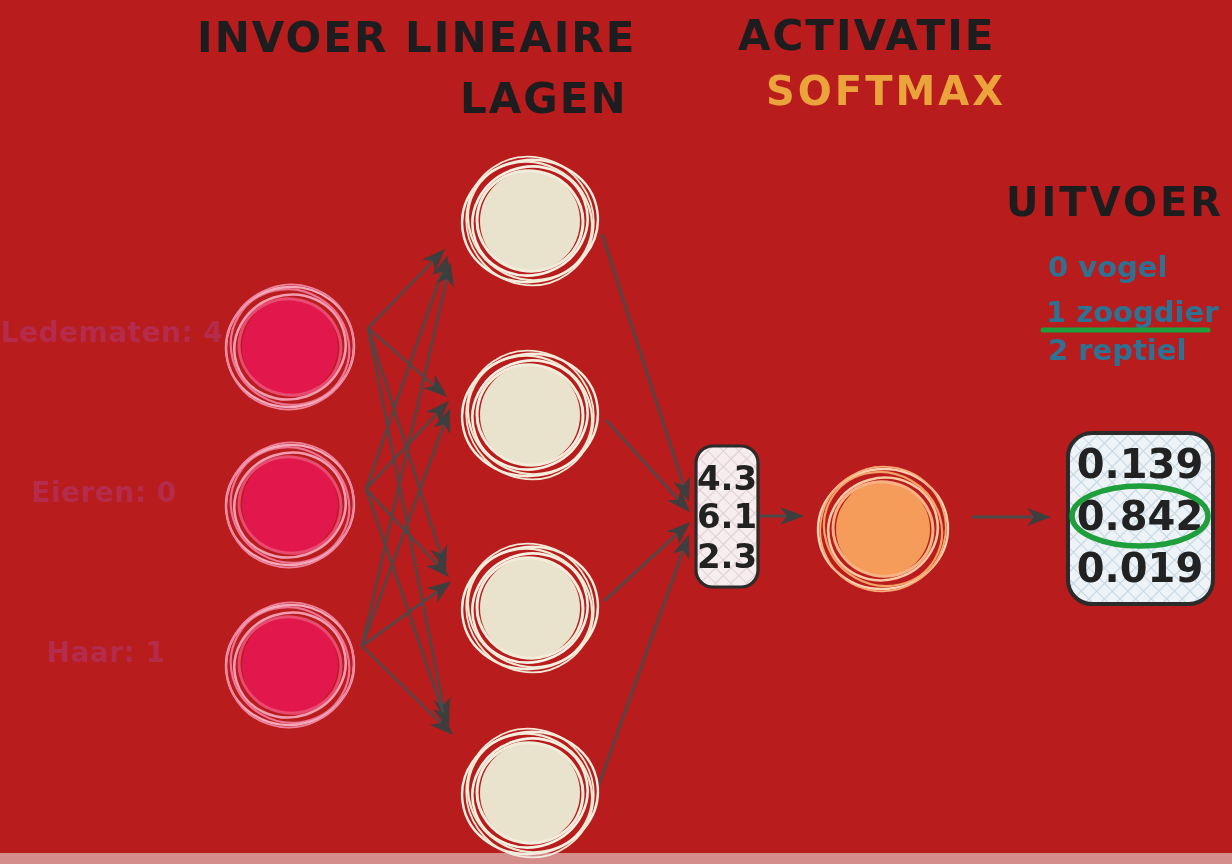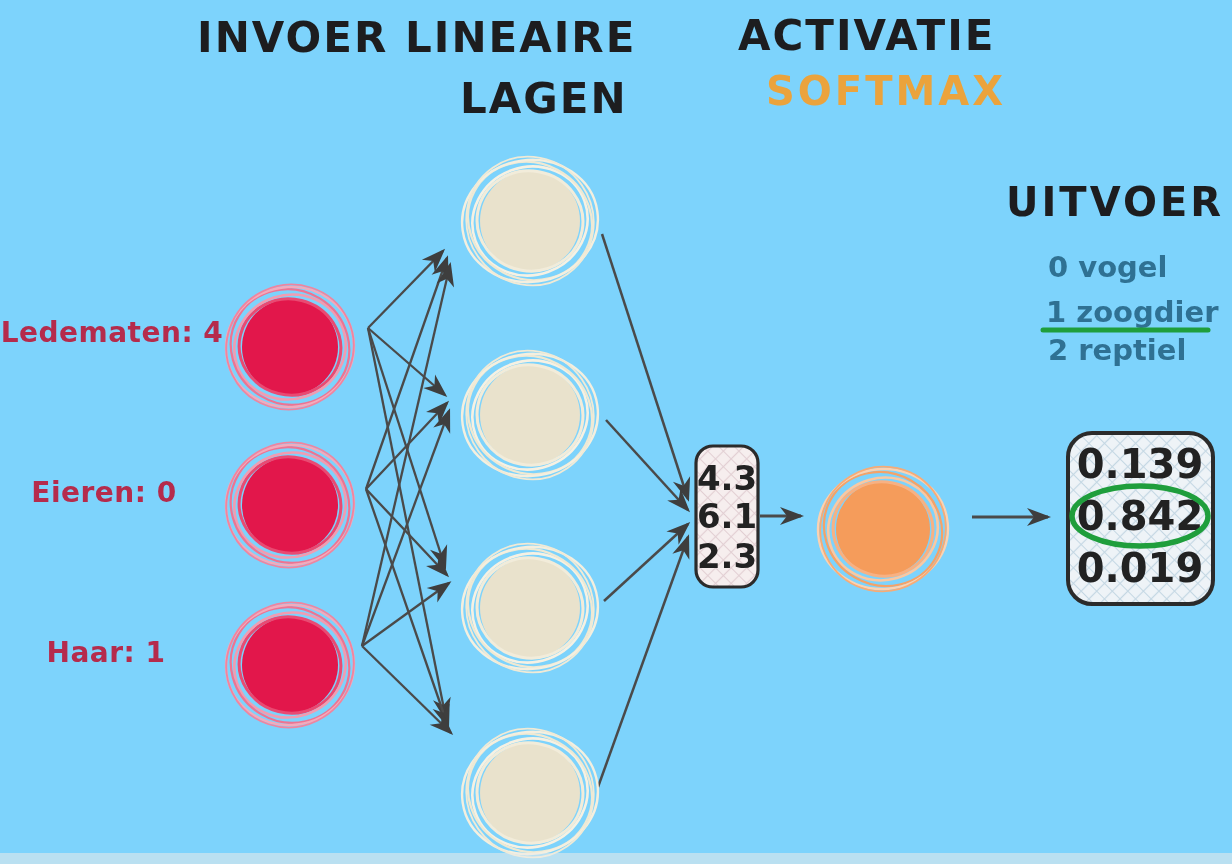--- a/index.html
+++ b/index.html
@@ -1,16 +1,16 @@
 <!DOCTYPE html>
 <html><head>
 <meta charset="utf-8">
 <style>
   html,body{margin:0;padding:0;background:#ffffff;}
-  .stage{width:1232px;height:864px;position:relative;background:#7dd3fc;overflow:hidden;}
+  .stage{width:1232px;height:864px;position:relative;background:#b91c1c;overflow:hidden;}
   svg{display:block;}
   text{font-family:"DejaVu Sans","Liberation Sans",sans-serif;font-weight:700;}
   .hdr{font-size:42px;letter-spacing:2px;}
   .hdr-sm{font-size:40px;letter-spacing:3px;}
   .feat{font-size:28px;letter-spacing:0.5px;}
   .cls{font-size:29px;font-weight:700;}
   .num-out{font-size:40px;}
   .num-logit{font-size:34px;}
 </style>
 </head>

